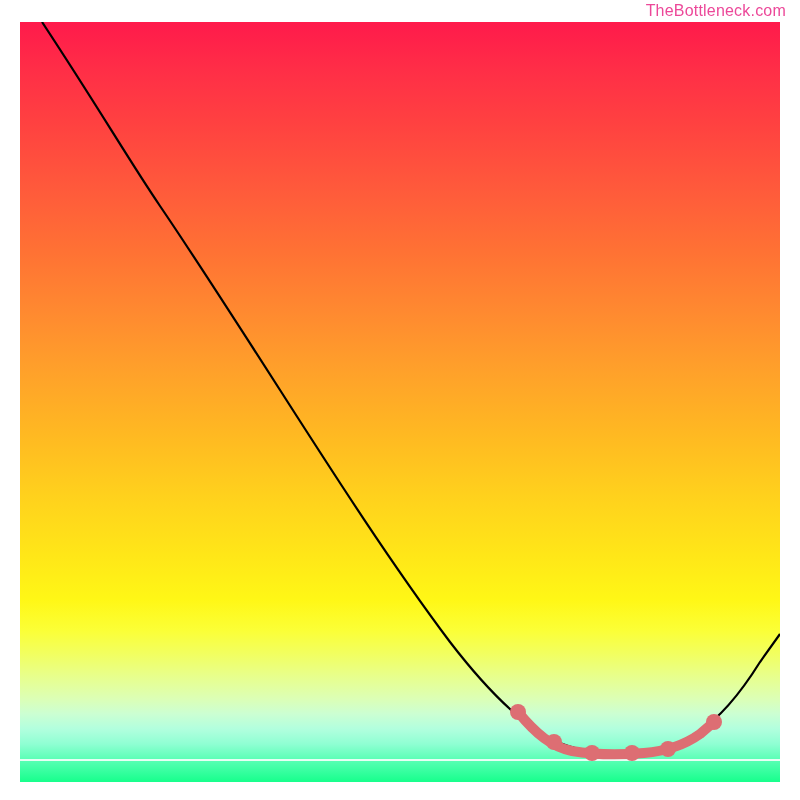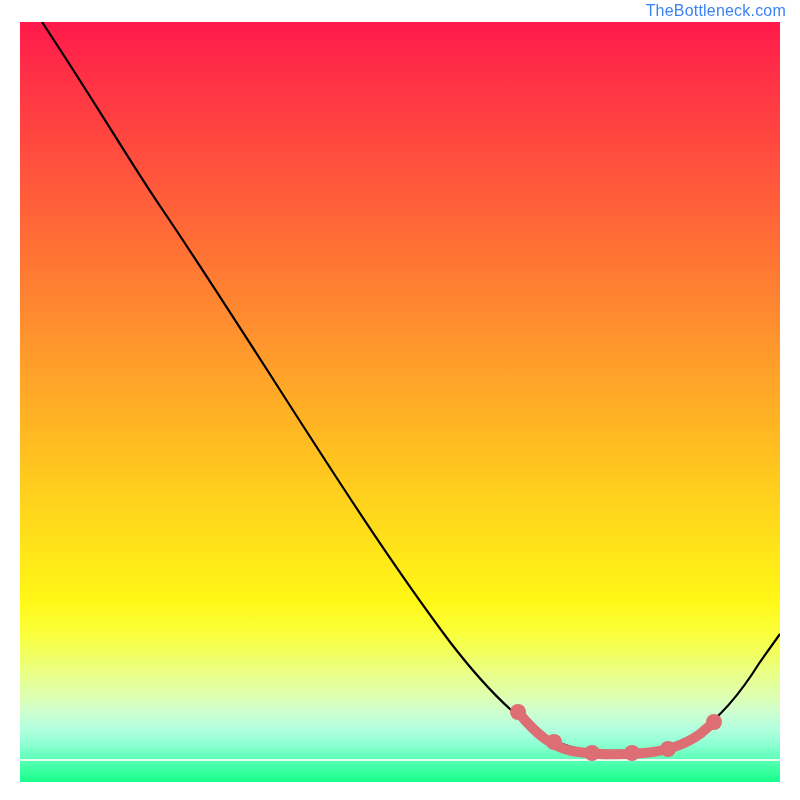--- a/index.html
+++ b/index.html
@@ -1,17 +1,17 @@
 <!DOCTYPE html>
 <html><head>
 <meta charset="utf-8">
 <style>
   html,body{margin:0;padding:0;width:800px;height:800px;background:#fff;overflow:hidden}
   .stage{position:relative;width:800px;height:800px}
-  .attribution{position:absolute;top:2px;right:14px;font:16px Arial,Helvetica,sans-serif;color:#3b82f6;letter-spacing:.2px}
+  .attribution{position:absolute;top:2px;right:14px;font:16px Arial,Helvetica,sans-serif;color:#ec4899;letter-spacing:.2px}
   
   .plot{
     position:absolute;left:20px;top:22px;width:760px;height:760px;
     background:linear-gradient(to bottom,
       #ff1a4b 0%,
       #ff2d47 6%,
       #ff4340 14%,
       #ff5a3b 22%,
       #ff7134 30%,
       #ff8930 38%,

